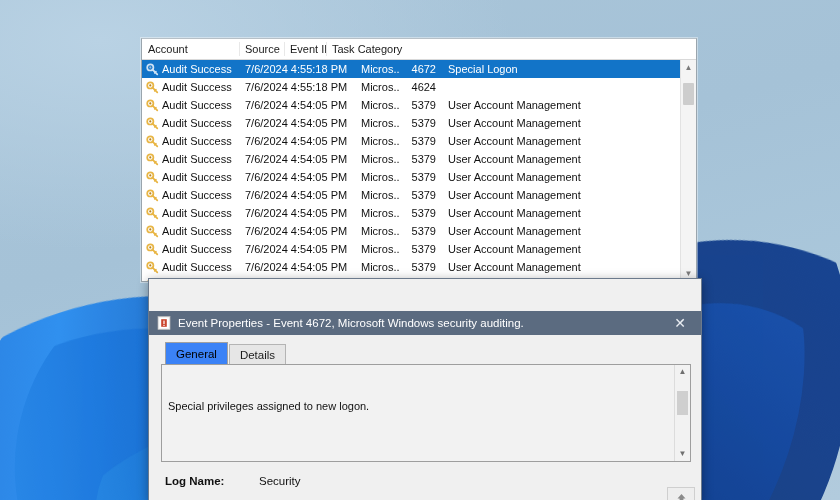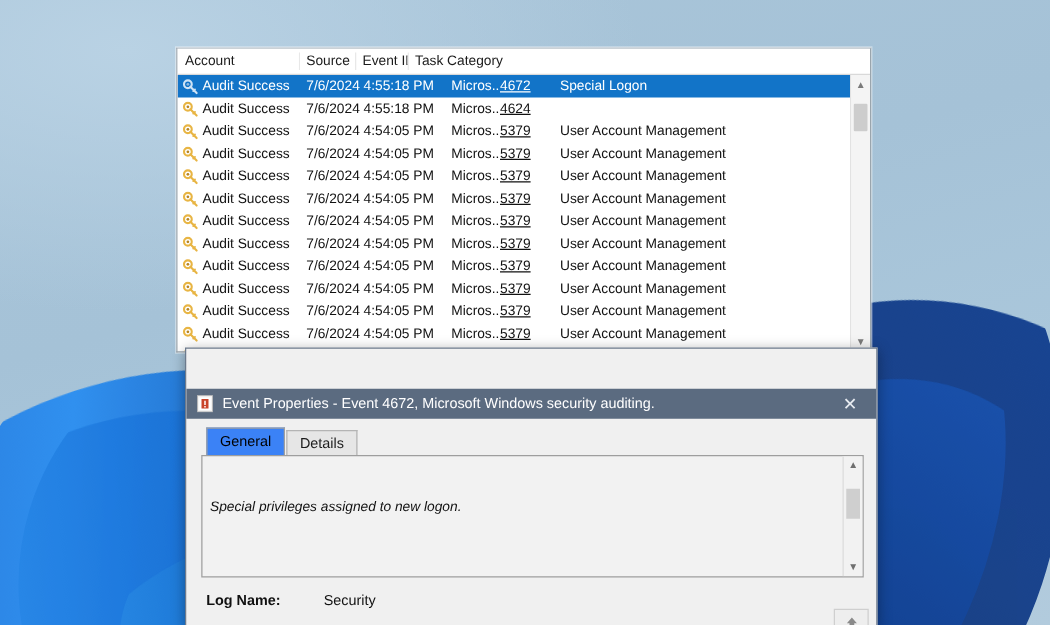--- a/index.html
+++ b/index.html
@@ -131,21 +131,21 @@
     color: #ffffff;
   }
   .lv-row .cell {
     padding-left: 6px;
     box-sizing: border-box;
     overflow: hidden;
     white-space: nowrap;
     line-height: 18px;
   }
   .cell.c-kw { display: flex; align-items: center; gap: 3px; padding-left: 4px; }
-  .cell.c-eid { text-align: left; padding-right: 6px; padding-left: 0; text-decoration: underline; }
+  .cell.c-eid { text-align: right; padding-right: 6px; padding-left: 0; }
 
   
   .key-icon { width: 13px; height: 13px; flex: none; display: block; }
 
   
   .vscroll {
     position: absolute;
     right: 0; top: 0; bottom: 0;
     width: 15px;
     background: #f4f4f4;
@@ -248,21 +248,20 @@
     overflow: hidden;
   }
   .detail-text {
     flex: 1 1 auto;
     padding: 5px 6px 4px 6px;
     font-size: 11px;
     color: #111;
     line-height: 14.5px;
     overflow: hidden;
     white-space: pre;
-    font-style: italic;
   }
   .detail-scroll {
     width: 15px; flex: none;
     background: #f2f2f2;
     border-left: 1px solid #dcdcdc;
     display: flex; flex-direction: column;
   }
   .ds-btn {
     height: 14px; flex: none;
     display: flex; align-items: center; justify-content: center;

